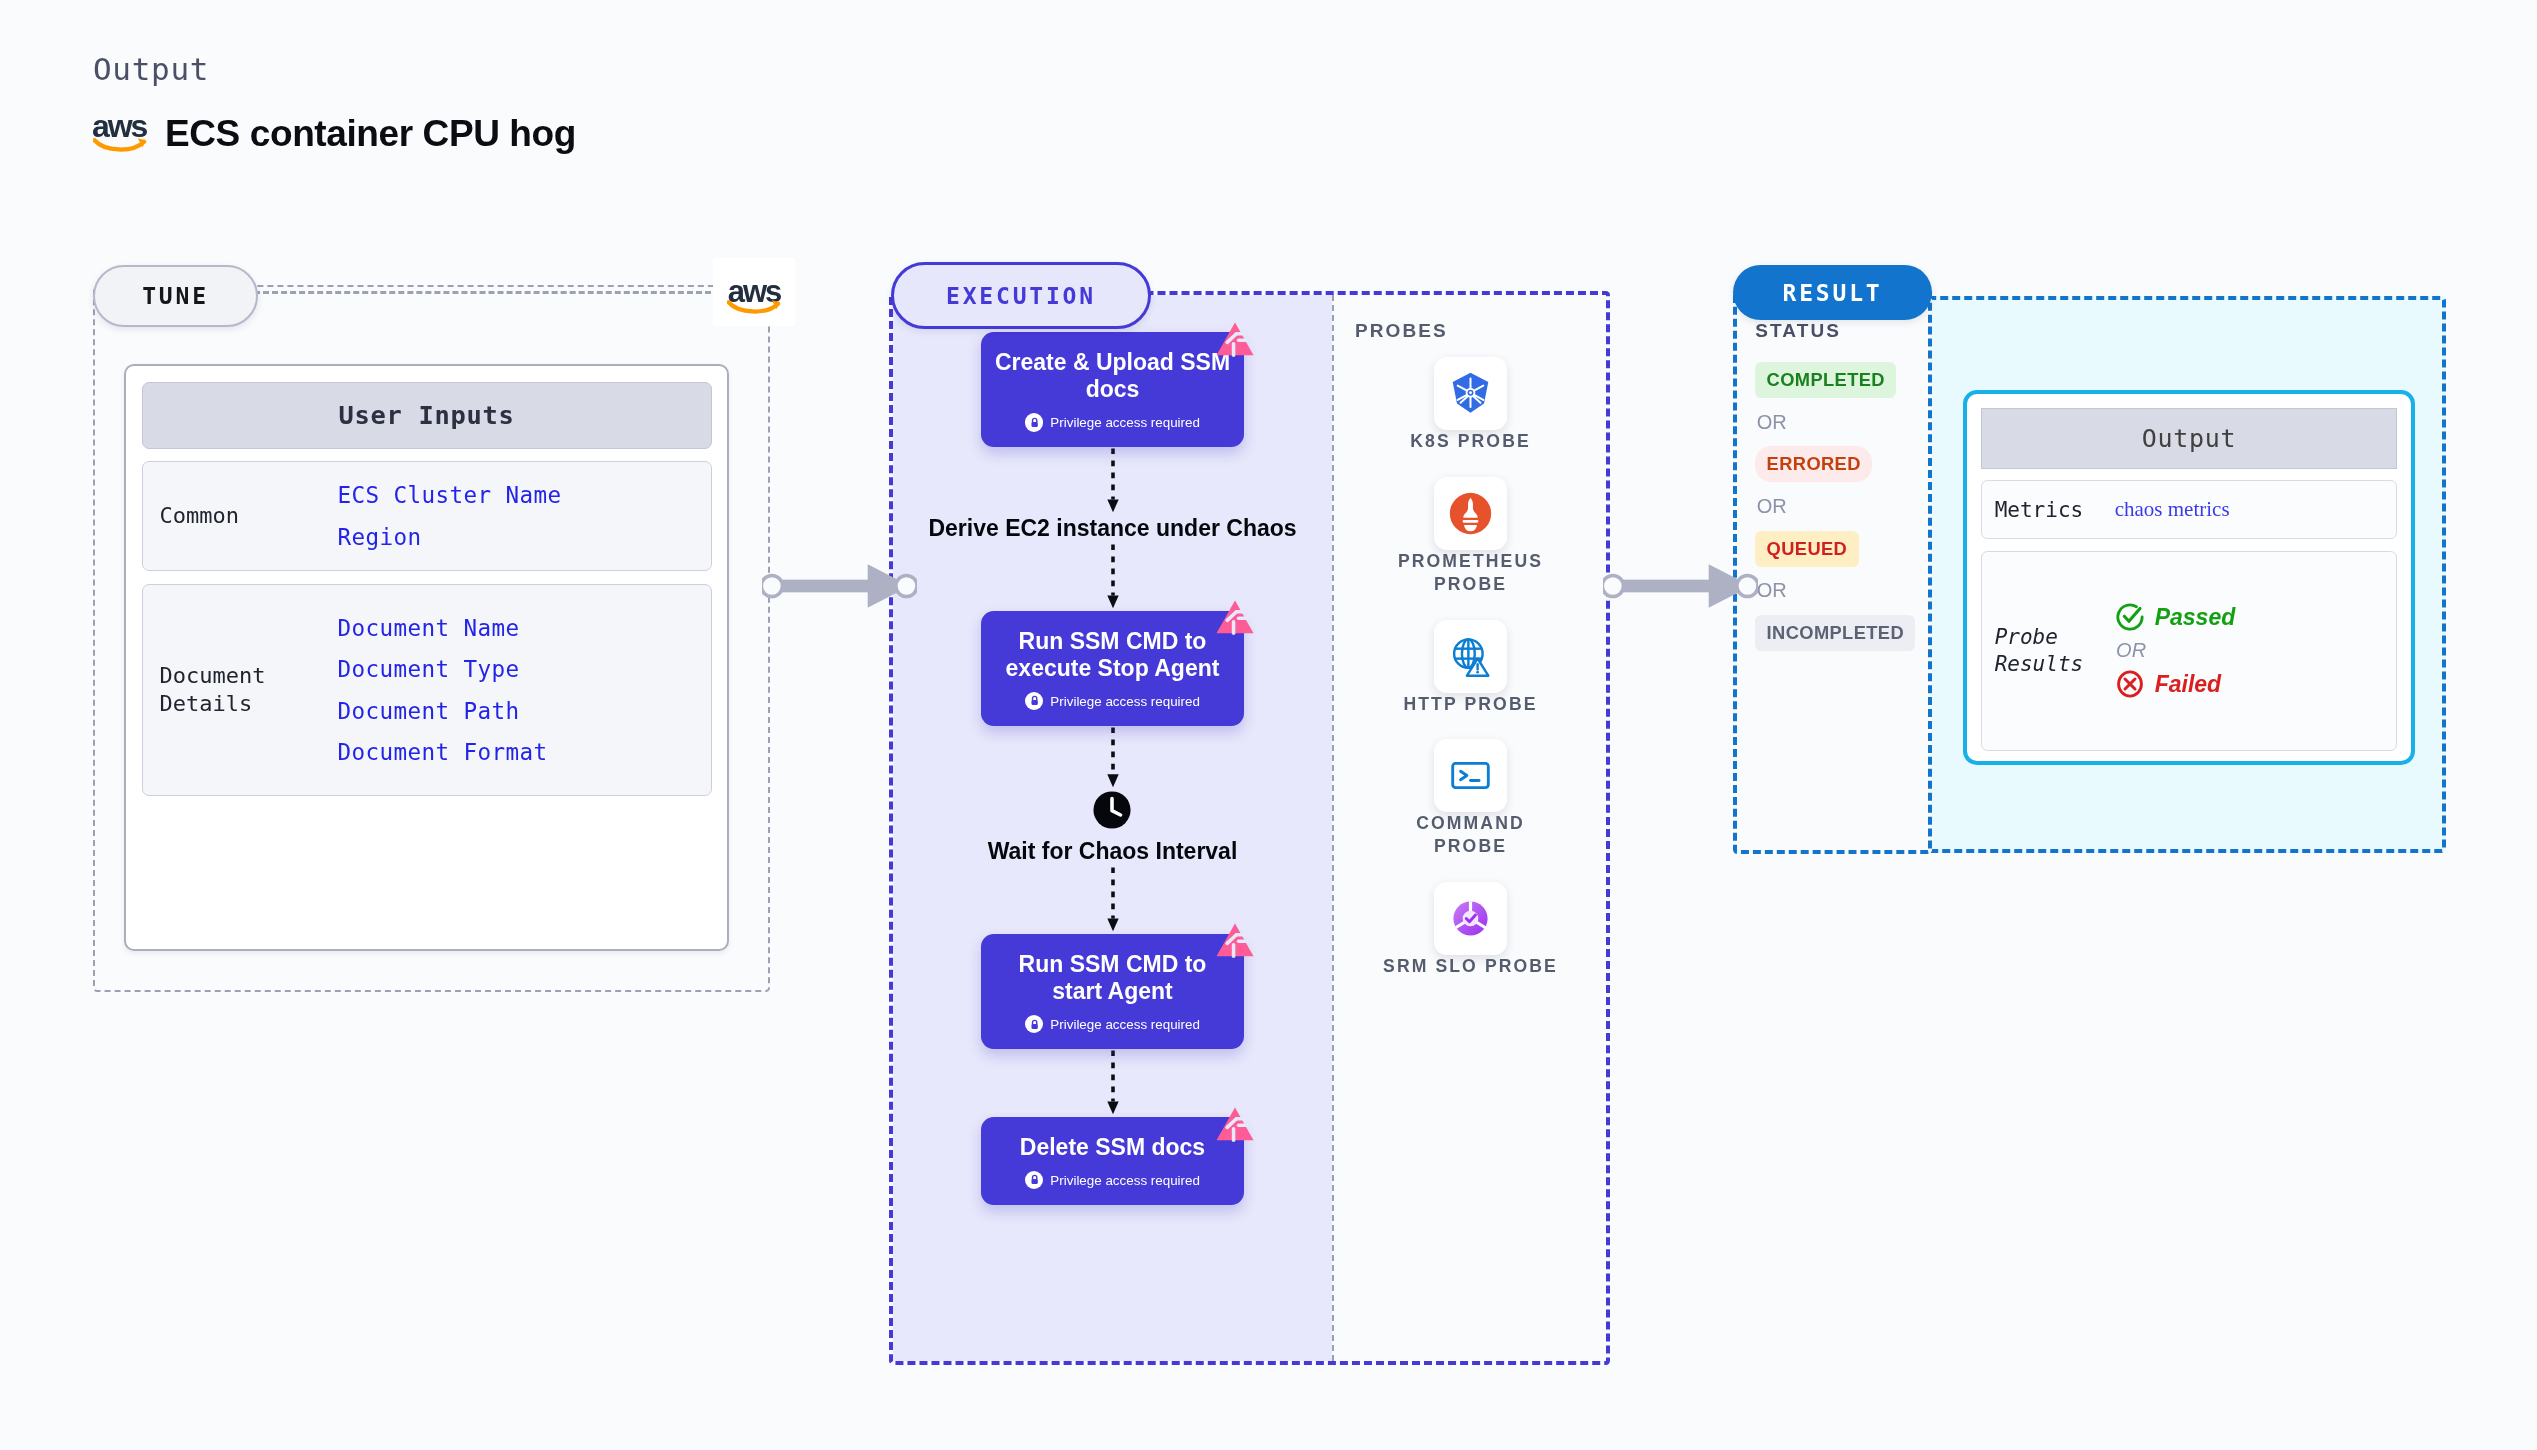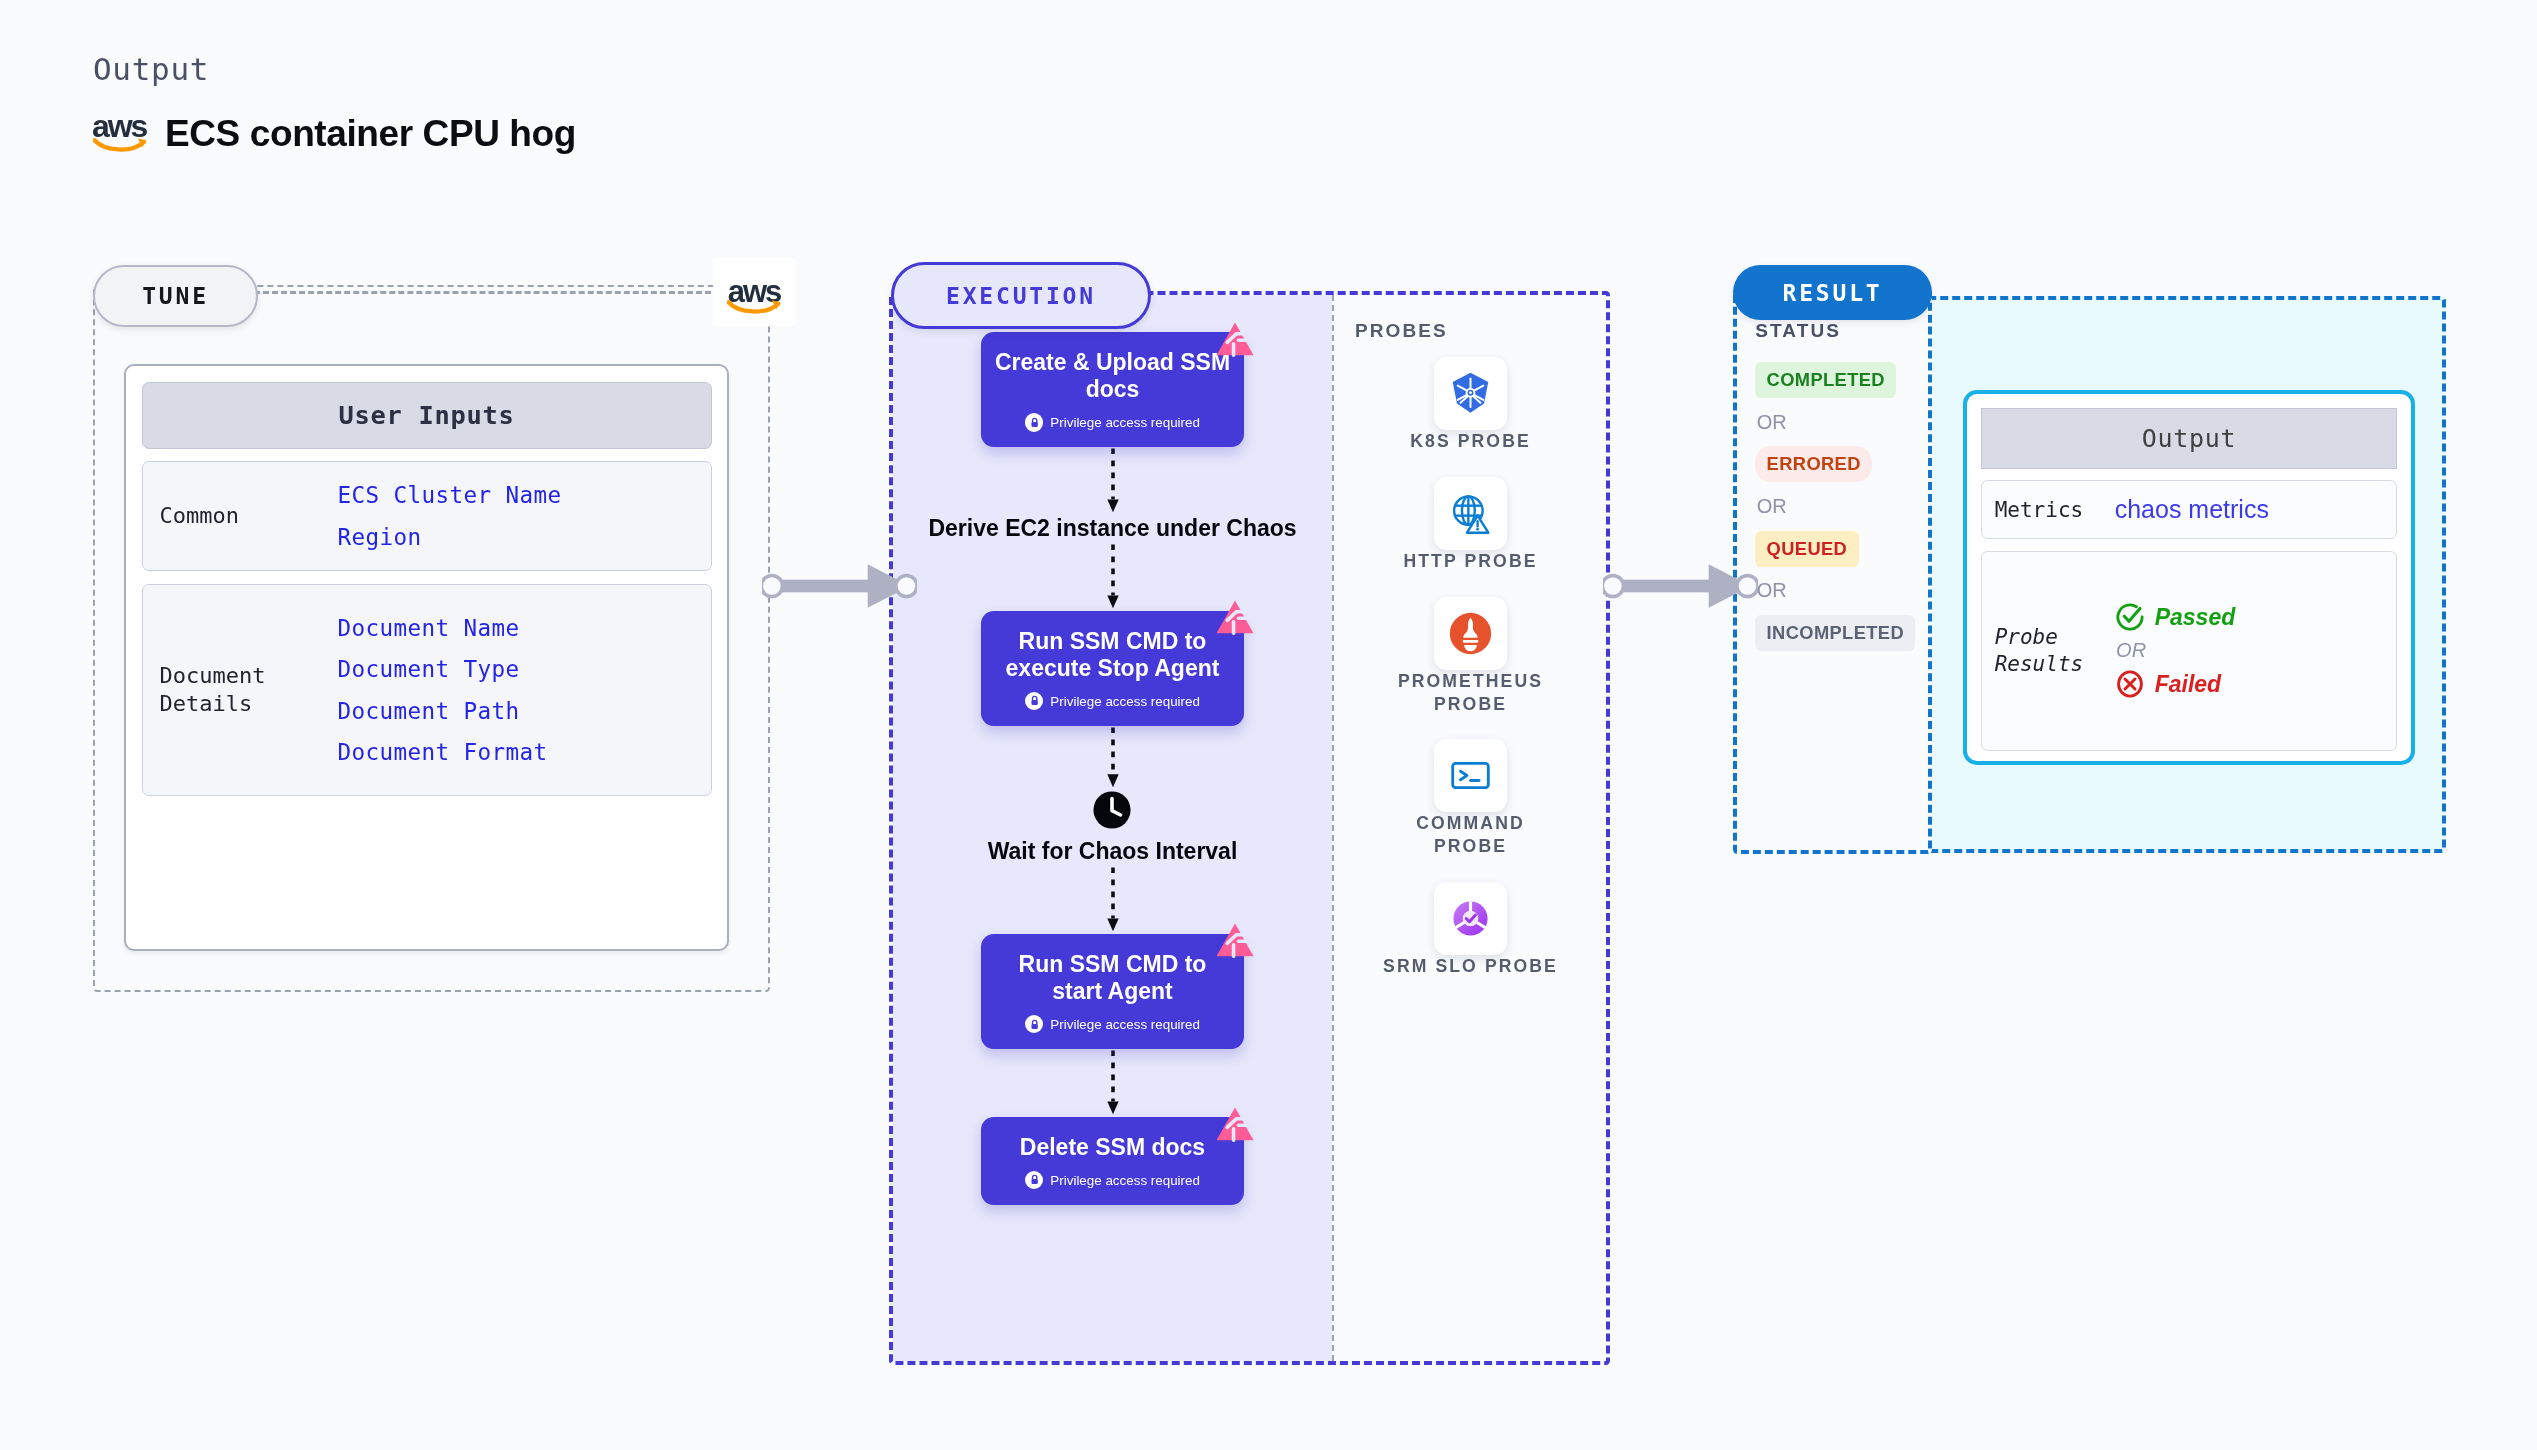--- a/index.html
+++ b/index.html
@@ -229,21 +229,21 @@
   }
   .out-row{
     margin-top:11.3px;background:#fbfcfe;border:1.1px solid #d6dae4;border-radius:6.4px;
     display:flex;align-items:center;box-sizing:border-box;padding:14px 8.5px 14px 12.7px;
   }
   .out-label{
     width:120px;flex:none;
     font-family:"DejaVu Sans Mono",monospace;font-size:21px;color:#20242e;line-height:1.25;
   }
   .out-metric-val{
-    font-family:Liberation Sans, sans-serif;font-size:25px;color:#3a3ae8;
+    font-family:Liberation Serif, serif;font-size:21px;color:#3a3ae8;
   }
   .out-row-metrics{height:59px;}
   .out-row-probe{height:200px;align-items:center;font-style:italic;}
   .probe-res{display:flex;flex-direction:column;gap:7px;}
   .probe-res-line{display:flex;align-items:center;gap:10px;}
   .probe-res-line svg{display:block;}
   .probe-res-txt{font-size:23px;font-weight:700;font-family:"Liberation Sans",sans-serif;}
   .pr-pass{color:#13a013;}
   .pr-fail{color:#d91f1f;}
   .probe-or{font-size:20px;color:#8d93a6;font-family:"Liberation Sans",sans-serif;margin-left:1.4px;}
@@ -480,45 +480,45 @@
               </g>
               <circle cx="33" cy="32" r="2" fill="#ffffff"></circle>
             </svg>
           </span>
           <span class="probe-label">K8S PROBE</span>
         </div>
 
         <div class="probe-item">
           <span class="probe-ico">
             <svg width="47" height="47" viewBox="0 0 66 66">
+              <circle cx="33" cy="33" r="29" fill="#e6522c"></circle>
+              <path d="M33 11 C27 19 31 23 29 28 C27 33 23 33 23 39 L43 39 C43 33 39 33 37 28 C35 23 39 19 33 11 Z" fill="#ffffff"></path>
+              <rect x="22" y="42" width="22" height="4" rx="1.6" fill="#ffffff"></rect>
+              <path d="M24 49 L42 49 A9 9 0 0 1 24 49 Z" fill="#ffffff"></path>
+            </svg>
+          </span>
+          <span class="probe-label">PROMETHEUS PROBE</span>
+        </div>
+
+        <div class="probe-item">
+          <span class="probe-ico">
+            <svg width="47" height="47" viewBox="0 0 66 66">
               <g fill="none" stroke="#0b7ed4" stroke-width="3.4">
                 <circle cx="30" cy="29" r="20"></circle>
                 <ellipse cx="30" cy="29" rx="9" ry="20"></ellipse>
                 <path d="M11 22 L49 22"></path>
                 <path d="M11 36 L49 36"></path>
                 <path d="M30 9 L30 49"></path>
               </g>
               <path d="M43 36 L58 60 L28 60 Z" fill="#ffffff" stroke="#0b7ed4" stroke-width="3.4" stroke-linejoin="round"></path>
               <path d="M43 44 L43 51" stroke="#0b7ed4" stroke-width="3.4" stroke-linecap="round"></path>
               <circle cx="43" cy="55" r="1.9" fill="#0b7ed4"></circle>
             </svg>
           </span>
           <span class="probe-label">HTTP PROBE</span>
-        </div>
-
-        <div class="probe-item">
-          <span class="probe-ico">
-            <svg width="47" height="47" viewBox="0 0 66 66">
-              <circle cx="33" cy="33" r="29" fill="#e6522c"></circle>
-              <path d="M33 11 C27 19 31 23 29 28 C27 33 23 33 23 39 L43 39 C43 33 39 33 37 28 C35 23 39 19 33 11 Z" fill="#ffffff"></path>
-              <rect x="22" y="42" width="22" height="4" rx="1.6" fill="#ffffff"></rect>
-              <path d="M24 49 L42 49 A9 9 0 0 1 24 49 Z" fill="#ffffff"></path>
-            </svg>
-          </span>
-          <span class="probe-label">PROMETHEUS PROBE</span>
         </div>
 
         <div class="probe-item">
           <span class="probe-ico">
             <svg width="47" height="47" viewBox="0 0 66 66">
               <rect x="8" y="16" width="50" height="34" rx="4" fill="none" stroke="#0b7ed4" stroke-width="4"></rect>
               <path d="M19 27 L28 33 L19 39" fill="none" stroke="#0b7ed4" stroke-width="4" stroke-linecap="round" stroke-linejoin="round"></path>
               <path d="M33 40 L45 40" stroke="#0b7ed4" stroke-width="4" stroke-linecap="round"></path>
             </svg>
           </span>

